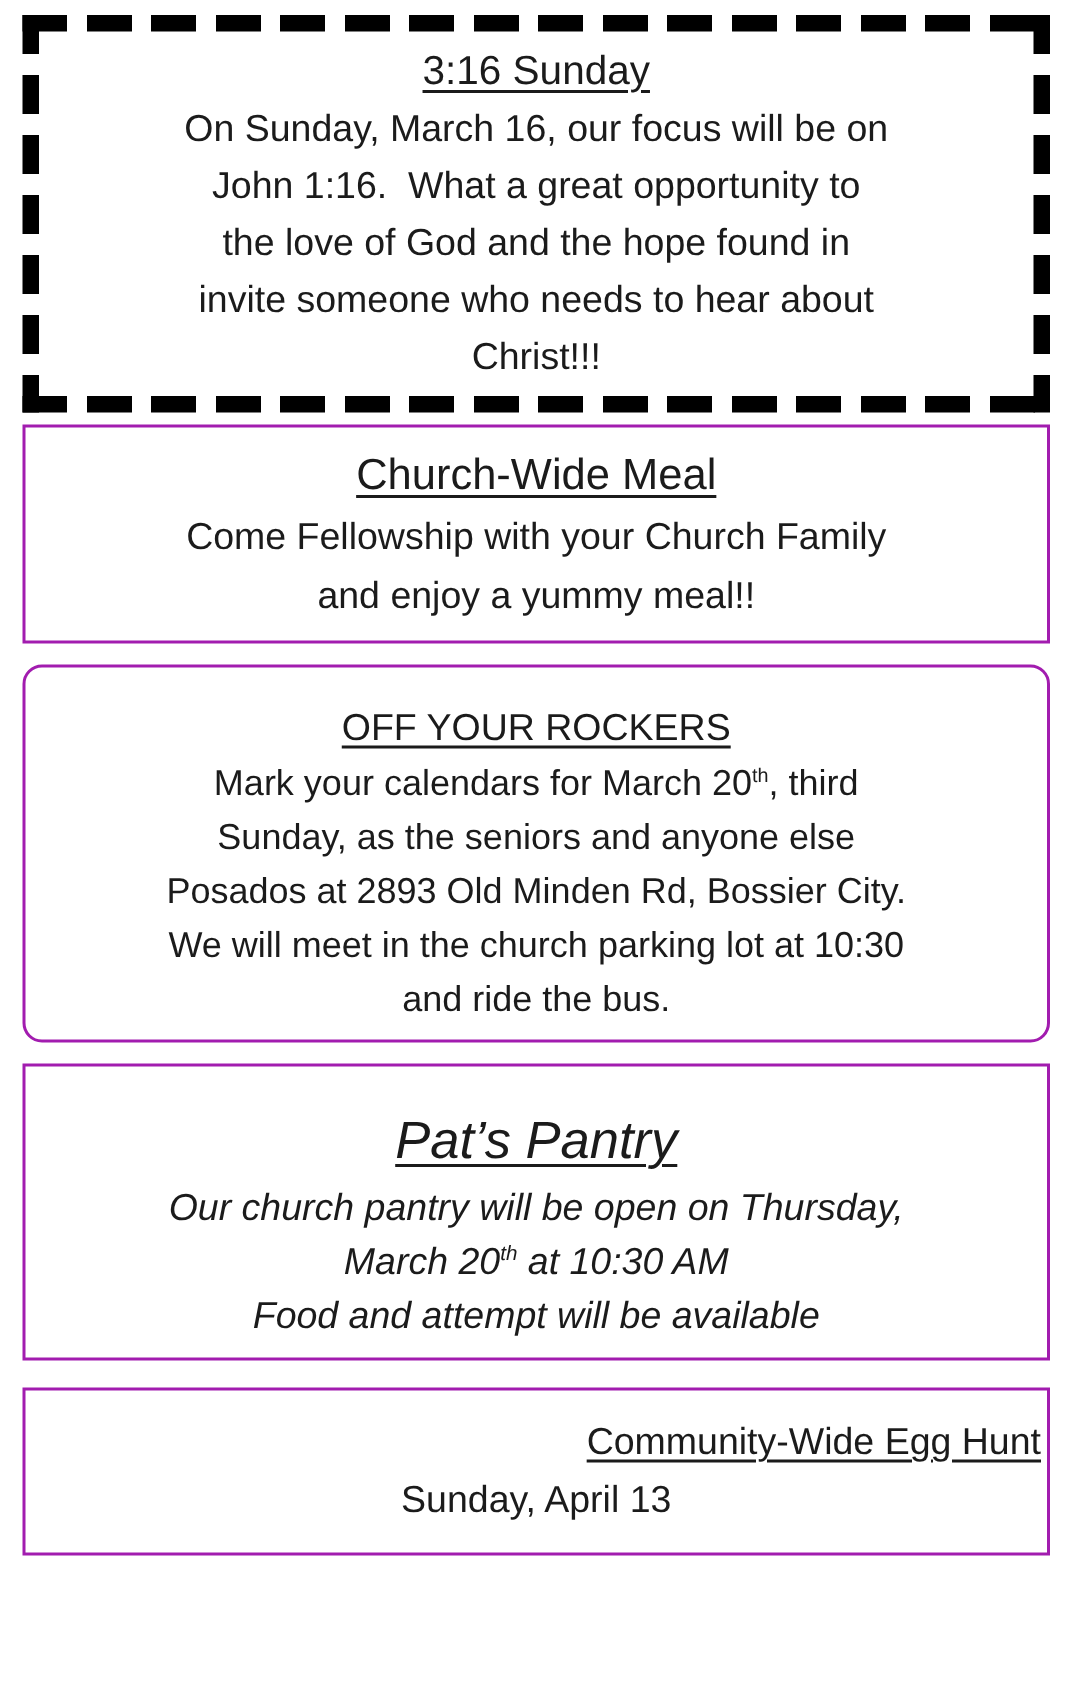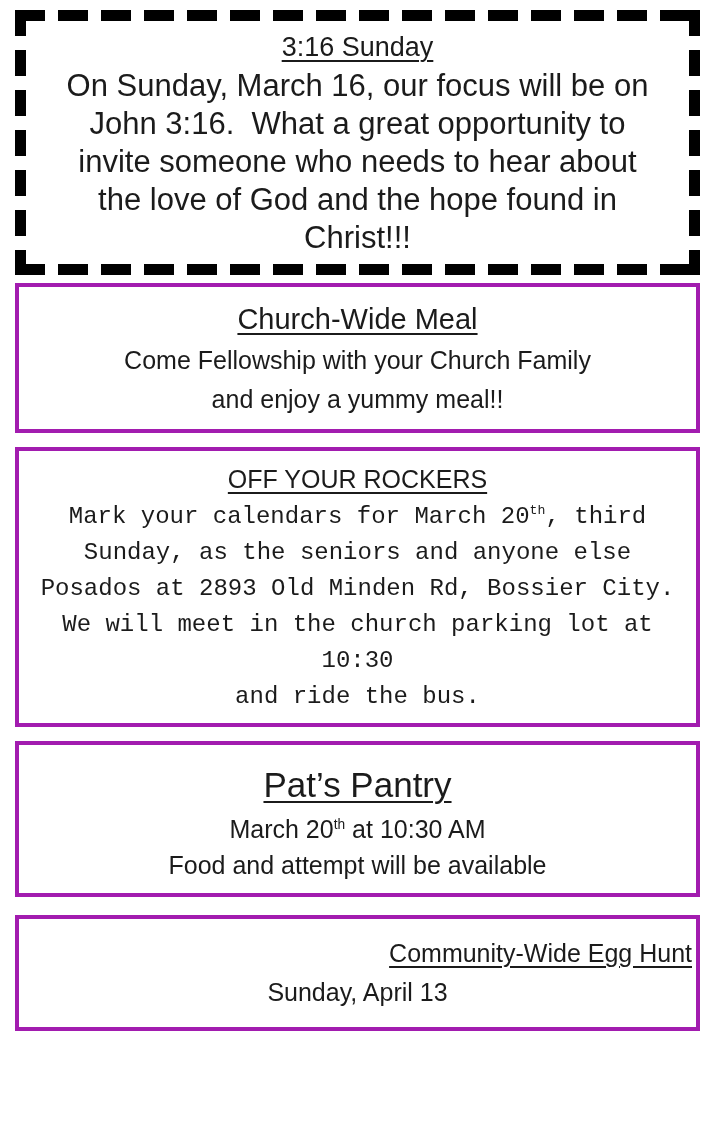--- a/index.html
+++ b/index.html
@@ -19,21 +19,21 @@
     width: 710px;
     height: 1012px;
     padding: 10px 10px 0 15px;
   }
   .box {
     box-sizing: border-box;
     text-align: center;
     background: #ffffff;
   }
   .box.solid {
-    border: 4px solid #a21caf;
+    border: 2px solid #a21caf;
   }
   
   .box.dashed {
     background:
       repeating-linear-gradient(to right, #000 0 30px, transparent 30px 43px) left top / 100% 11px no-repeat,
       repeating-linear-gradient(to right, #000 0 30px, transparent 30px 43px) left bottom / 100% 11px no-repeat,
       repeating-linear-gradient(to bottom, #000 0 26px, transparent 26px 40px) left top / 11px 100% no-repeat,
       repeating-linear-gradient(to bottom, #000 0 26px, transparent 26px 40px) right top / 11px 100% no-repeat;
   }
   .line {
@@ -53,43 +53,45 @@
     font-size: 0.55em;
     line-height: 0;
   }
 
   
   #box-316 {
     padding: 17px 18px 18px;
     margin-bottom: 8px;
   }
   #box-316 .title { font-size: 27px; line-height: 40px; }
-  #box-316 .line  { font-size: 31px; line-height: 38px; }
+  #box-316 .line  { font-size: 25px; line-height: 38px; }
 
   
   #box-meal {
     padding: 10px 6px 10px;
     margin-bottom: 14px;
   }
   #box-meal .title    { font-size: 29px; line-height: 44px; }
   #box-meal .subtitle { font-size: 27px; line-height: 42px; }
   #box-meal .line     { font-size: 25px; line-height: 39px; }
 
   
   #box-rockers {
-    padding: 8px 4px 8px;
+    padding: 20px 4px 8px;
     margin-bottom: 14px;
+    border-radius: 13px;
   }
   #box-rockers .title { font-size: 25px; line-height: 40px; }
-  #box-rockers .line  { font-size: 24px; line-height: 36px; font-family: Liberation Mono, monospace; }
+  #box-rockers .line  { font-size: 24px; line-height: 36px; }
 
   
   #box-pantry {
-    padding: 14px 4px 10px;
+    padding: 24px 4px 10px;
     margin-bottom: 18px;
+    font-style: italic;
   }
   #box-pantry .title { font-size: 35px; line-height: 52px; }
   #box-pantry .line  { font-size: 25px; line-height: 36px; }
 
   
   #box-egghunt {
     padding: 14px 4px 16px;
   }
   #box-egghunt .title { font-size: 25px; line-height: 40px; text-align: right; }
   #box-egghunt .line  { font-size: 25px; line-height: 38px; }
@@ -97,23 +99,23 @@
 </head>
 <body>
 
 <div class="page">
 
   <section class="box dashed" id="box-316">
     <div class="title">
       <span class="u">3:16 Sunday</span>
     </div>
     <div class="line">On Sunday, March 16, our focus will be on</div>
-    <div class="line">John 3:16.  What a great opportunity to</div>
+    <div class="line">John 1:16.  What a great opportunity to</div>
+    <div class="line">the love of God and the hope found in</div>
     <div class="line">invite someone who needs to hear about</div>
-    <div class="line">the love of God and the hope found in</div>
     <div class="line">Christ!!!</div>
   </section>
 
   <section class="box solid" id="box-meal">
     <div class="title">
       <span class="u">Church-Wide Meal</span>
     </div>
     <div class="line">Come Fellowship with your Church Family</div>
     <div class="line">and enjoy a yummy meal!!</div>
   </section>
@@ -126,20 +128,21 @@
     <div class="line">Sunday, as the seniors and anyone else</div>
     <div class="line">Posados at 2893 Old Minden Rd, Bossier City.</div>
     <div class="line">We will meet in the church parking lot at 10:30</div>
     <div class="line">and ride the bus.</div>
   </section>
 
   <section class="box solid" id="box-pantry">
     <div class="title">
       <span class="u">Pat’s Pantry</span>
     </div>
+    <div class="line">Our church pantry will be open on Thursday,</div>
     <div class="line"><span>March 20</span><sup>th</sup><span> at 10:30 AM</span></div>
     <div class="line">Food and attempt will be available</div>
   </section>
 
   <section class="box solid" id="box-egghunt">
     <div class="title">
       <span class="u">Community-Wide Egg Hunt</span>
     </div>
     <div class="line">Sunday, April 13</div>
 

